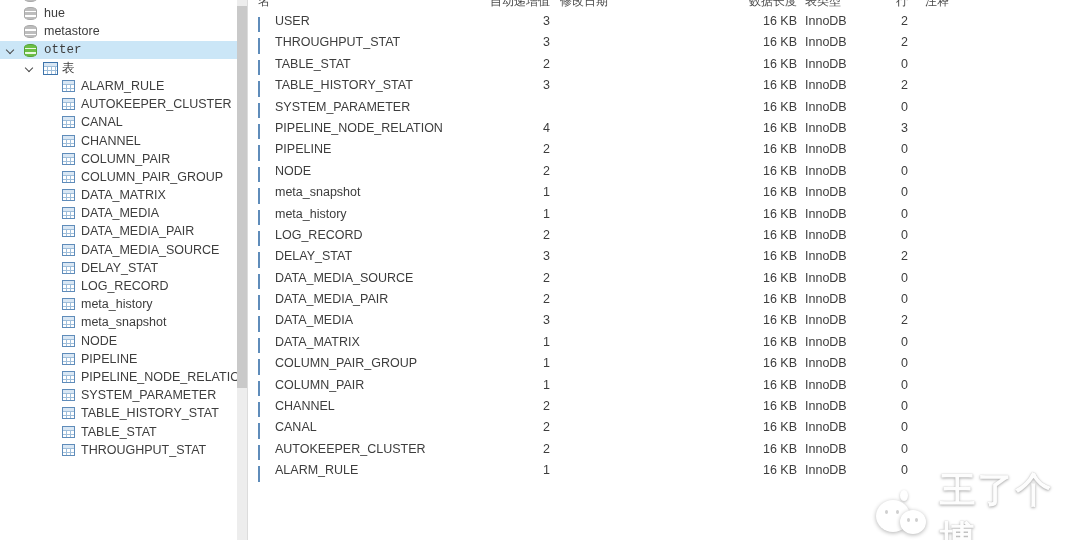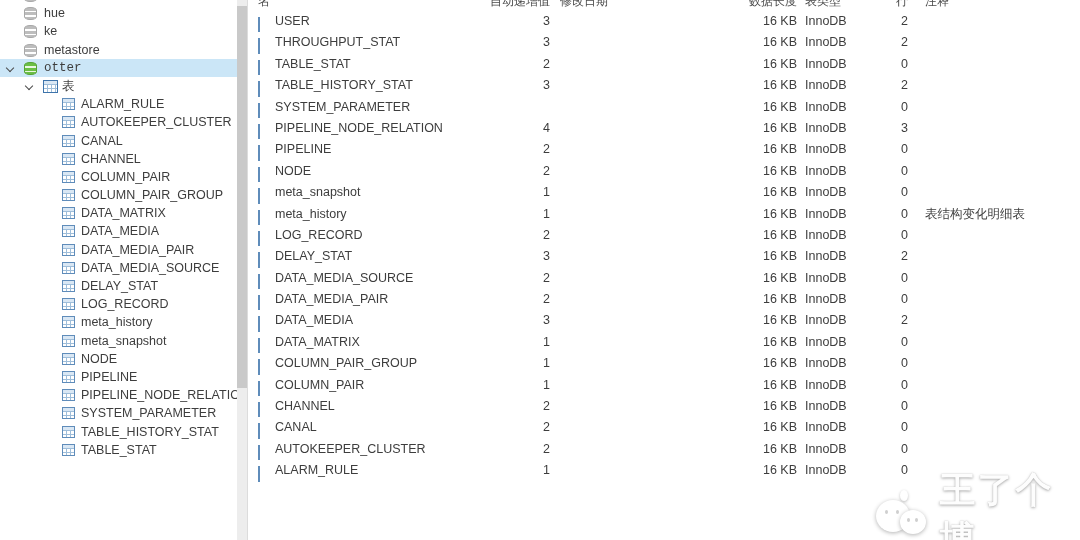--- a/index.html
+++ b/index.html
@@ -98,25 +98,20 @@
         <span class="lbl"></span>
       </div>
 
       <div class="srow level-0">
 
         <span class="icon db-gray"></span>
         <span class="lbl">hue</span>
       </div>
 
 
-      <div class="srow level-0">
-
-        <span class="icon db-gray"></span>
-        <span class="lbl">ke</span>
-      </div>
 
       <div class="srow level-0">
 
         <span class="icon db-gray"></span>
         <span class="lbl">metastore</span>
       </div>
 
 
       <div class="srow level-0 selected">
         <span class="chevron visible"></span>
@@ -389,21 +384,20 @@
       </div>
 
       <div class="trow">
         <span class="cell c-icon"><span class="tbl"></span></span>
         <span class="cell c-name">meta_history</span>
         <span class="cell c-auto">1</span>
         <span class="cell c-mod"></span>
         <span class="cell c-len">16 KB</span>
         <span class="cell c-eng">InnoDB</span>
         <span class="cell c-rows">0</span>
-        <span class="cell c-com">表结构变化明细表</span>
       </div>
 
       <div class="trow">
         <span class="cell c-icon"><span class="tbl"></span></span>
         <span class="cell c-name">LOG_RECORD</span>
         <span class="cell c-auto">2</span>
         <span class="cell c-mod"></span>
         <span class="cell c-len">16 KB</span>
         <span class="cell c-eng">InnoDB</span>
         <span class="cell c-rows">0</span>

